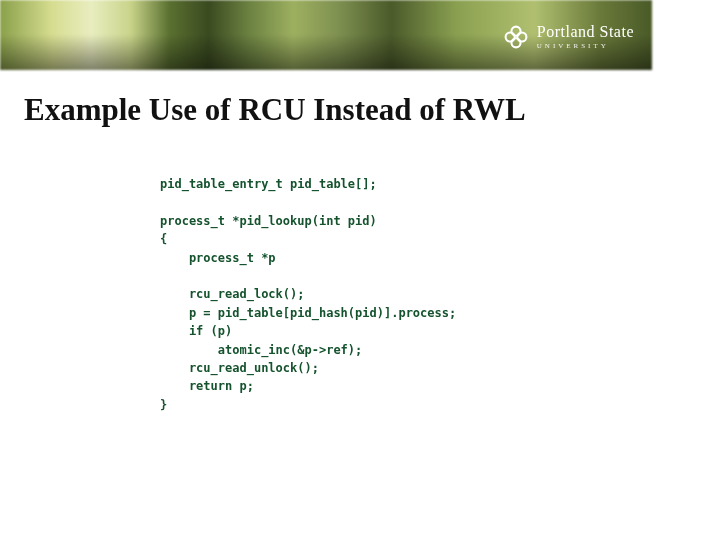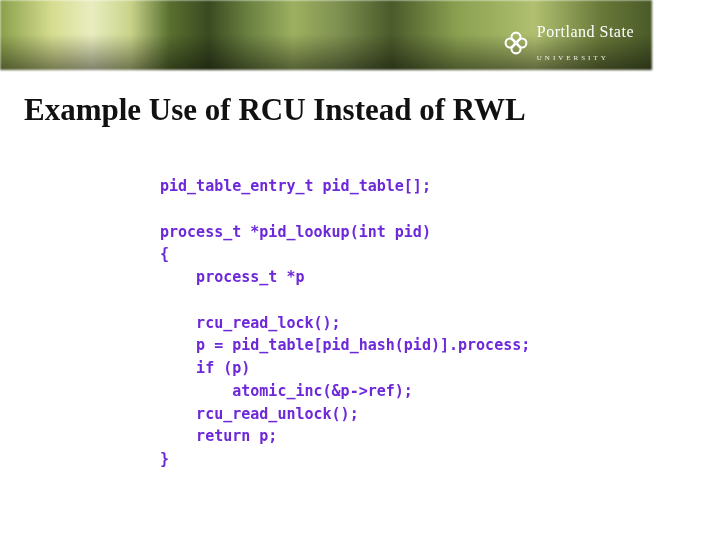--- a/index.html
+++ b/index.html
@@ -35,32 +35,32 @@
   .logo-mark {
     width: 26px; height: 26px;
     display: block;
   }
   .logo-text {
     color: #fff;
     font-family: Georgia, serif;
     line-height: 1;
   }
   .logo-name { font-size: 16px; letter-spacing: .5px; }
-  .logo-sub { font-size: 7px; letter-spacing: 3px; text-transform: uppercase; opacity: .9; margin-top: 15px; }
+  .logo-sub { font-size: 7px; letter-spacing: 3px; text-transform: uppercase; opacity: .9; margin-top: 3px; }
   .title {
     font-size: 31px;
     color: #111;
     padding: 22px 24px 0 24px;
     font-weight: 700;
   }
   .code-block {
     font-family: "Courier New", Courier, monospace;
-    font-size: 15px;
+    font-size: 12px;
     font-weight: bold;
-    color: #6d28d9;
+    color: #14532d;
     line-height: 1.45;
     white-space: pre;
     padding: 48px 0 0 160px;
   }
 </style>
 </head>
 <body>
 
 <div class="slide">
   <div class="banner"></div>

